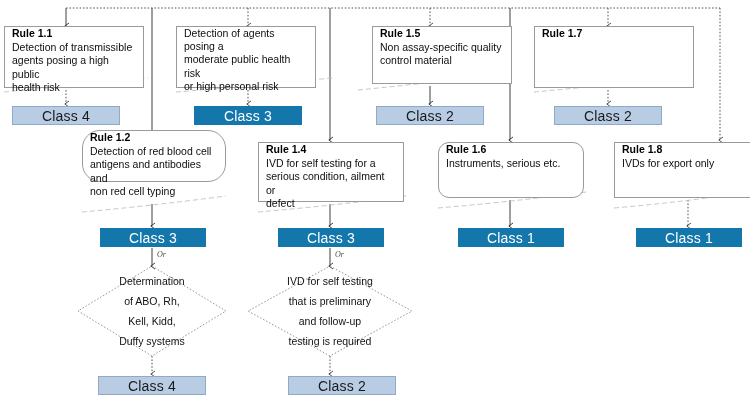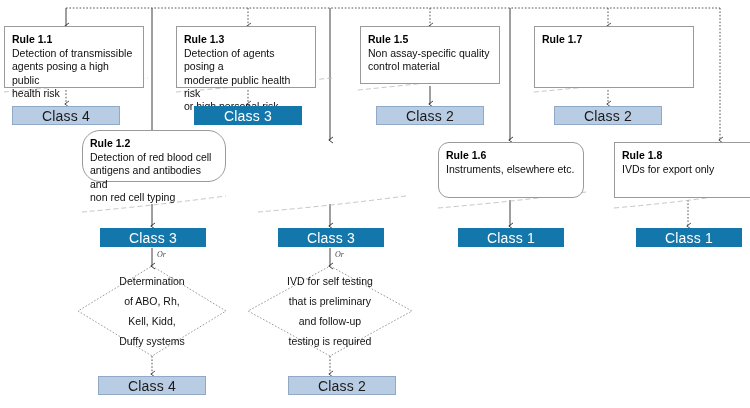--- a/index.html
+++ b/index.html
@@ -28,21 +28,21 @@
     height: 408px;
     pointer-events: none;
   }
 
   
   .rule-box {
     position: absolute;
     box-sizing: border-box;
     background: #ffffff;
     border: 1px solid #9a9a9a;
-    padding: 6px 7px 5px 7px;
+    padding: 0 7px 5px 7px;
     font-size: 10.5px;
     line-height: 13.2px;
     color: #0d0d0d;
   }
   .rule-title {
     font-weight: bold;
     display: block;
     margin-bottom: 1px;
     font-size: 10.5px;
     color: #000000;
@@ -161,27 +161,26 @@
   </svg>
 
   <div class="rule-box" style="left:4px; top:26px; width:140px; height:62px;">
     <span class="rule-title">Rule 1.1</span>
     <span class="rule-body">Detection of transmissible
 agents posing a high public
 health risk</span>
   </div>
 
   <div class="rule-box" style="left:176px; top:26px; width:140px; height:62px;">
-    <span class="rule-title">Rule 1.3</span>
     <span class="rule-body">Detection of agents posing a
 moderate public health risk
 or high personal risk</span>
   </div>
 
-  <div class="rule-box" style="left:360px; top:26px; width:140px; height:58px;">
+  <div class="rule-box" style="left:372px; top:26px; width:140px; height:58px;">
     <span class="rule-title">Rule 1.5</span>
     <span class="rule-body">Non assay-specific quality
 control material</span>
   </div>
 
   <div class="rule-box" style="left:534px; top:26px; width:160px; height:62px;">
     <span class="rule-title">Rule 1.7</span>
   </div>
 
   <div class="class-box class-light" style="left:12px; top:106px; width:108px; height:19px;">
@@ -200,24 +199,30 @@
     <span>Class 2</span>
   </div>
 
   <div class="rule-box" style="left:82px; top:130px; width:144px; height:52px;border-radius:18px;">
     <span class="rule-title">Rule 1.2</span>
     <span class="rule-body">Detection of red blood cell
 antigens and antibodies and
 non red cell typing</span>
   </div>
 
+  <div class="rule-box" style="left:258px; top:142px; width:146px; height:60px;">
+    <span class="rule-title">Rule 1.4</span>
+    <span class="rule-body">IVD for self testing for a
+serious condition, ailment or
+defect</span>
+  </div>
 
   <div class="rule-box" style="left:438px; top:142px; width:146px; height:56px;border-radius:11px;">
     <span class="rule-title">Rule 1.6</span>
-    <span class="rule-body">Instruments, elsewhere etc.</span>
+    <span class="rule-body">Instruments, serious etc.</span>
   </div>
 
   <div class="rule-box" style="left:614px; top:142px; width:160px; height:56px;">
     <span class="rule-title">Rule 1.8</span>
     <span class="rule-body">IVDs for export only</span>
   </div>
 
   <div class="class-box class-dark" style="left:100px; top:228px; width:106px; height:19px;">
     <span>Class 3</span>
   </div>

